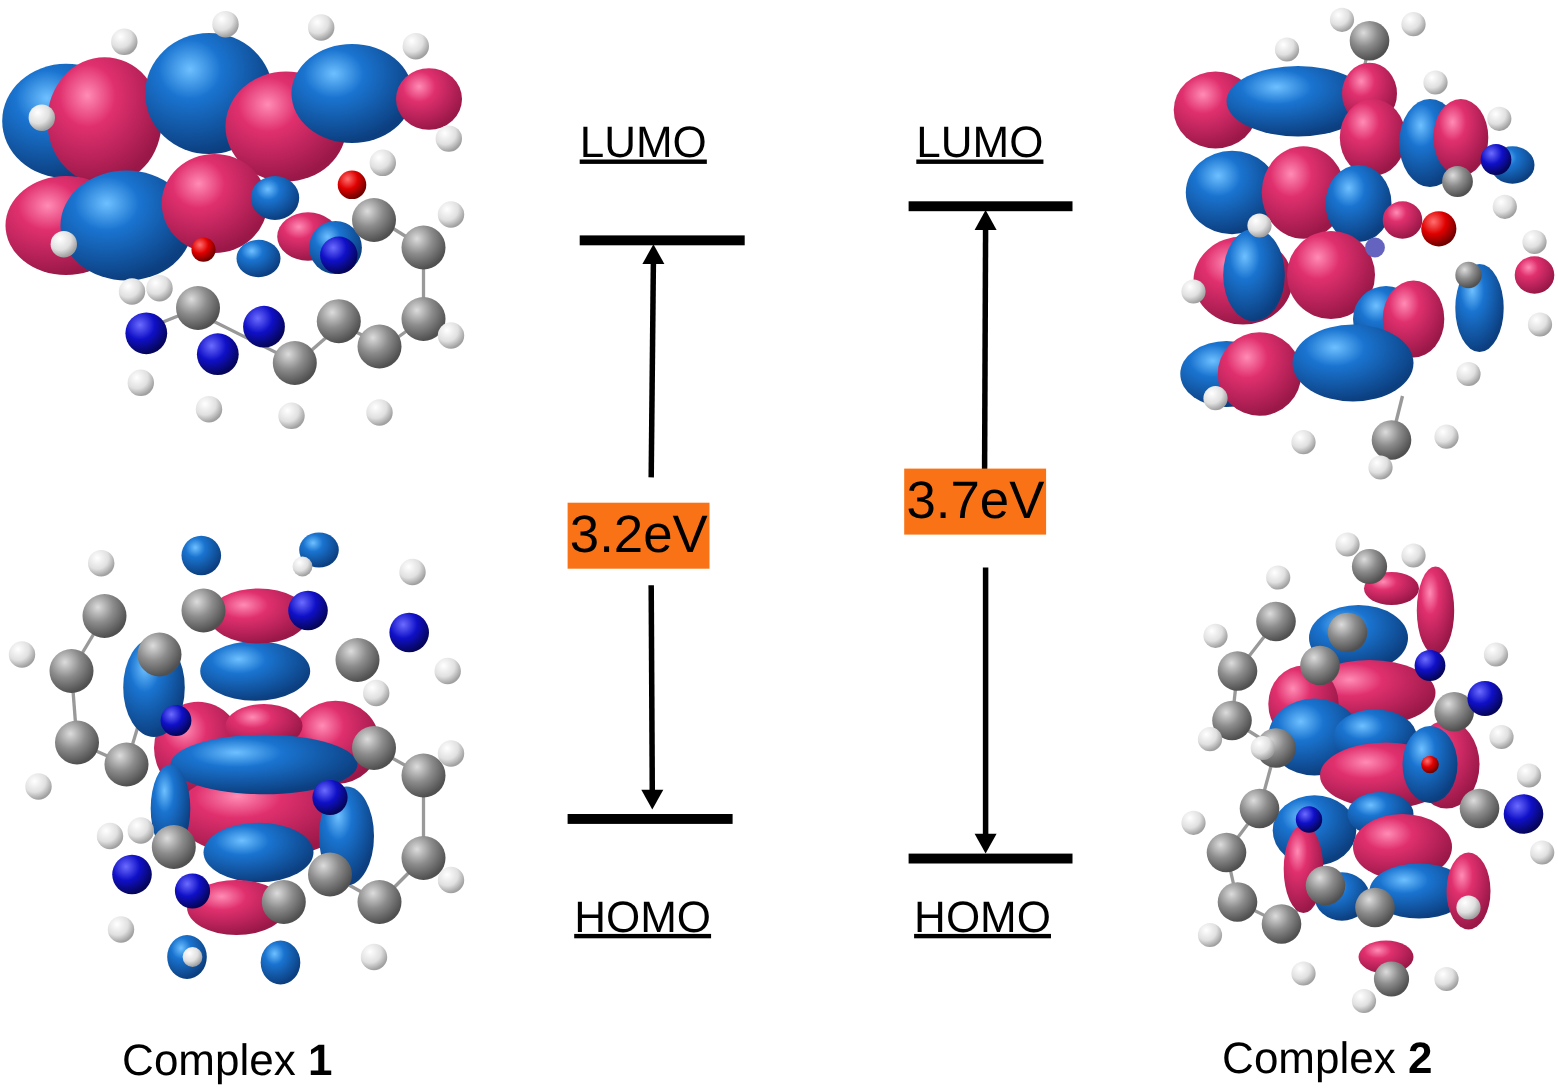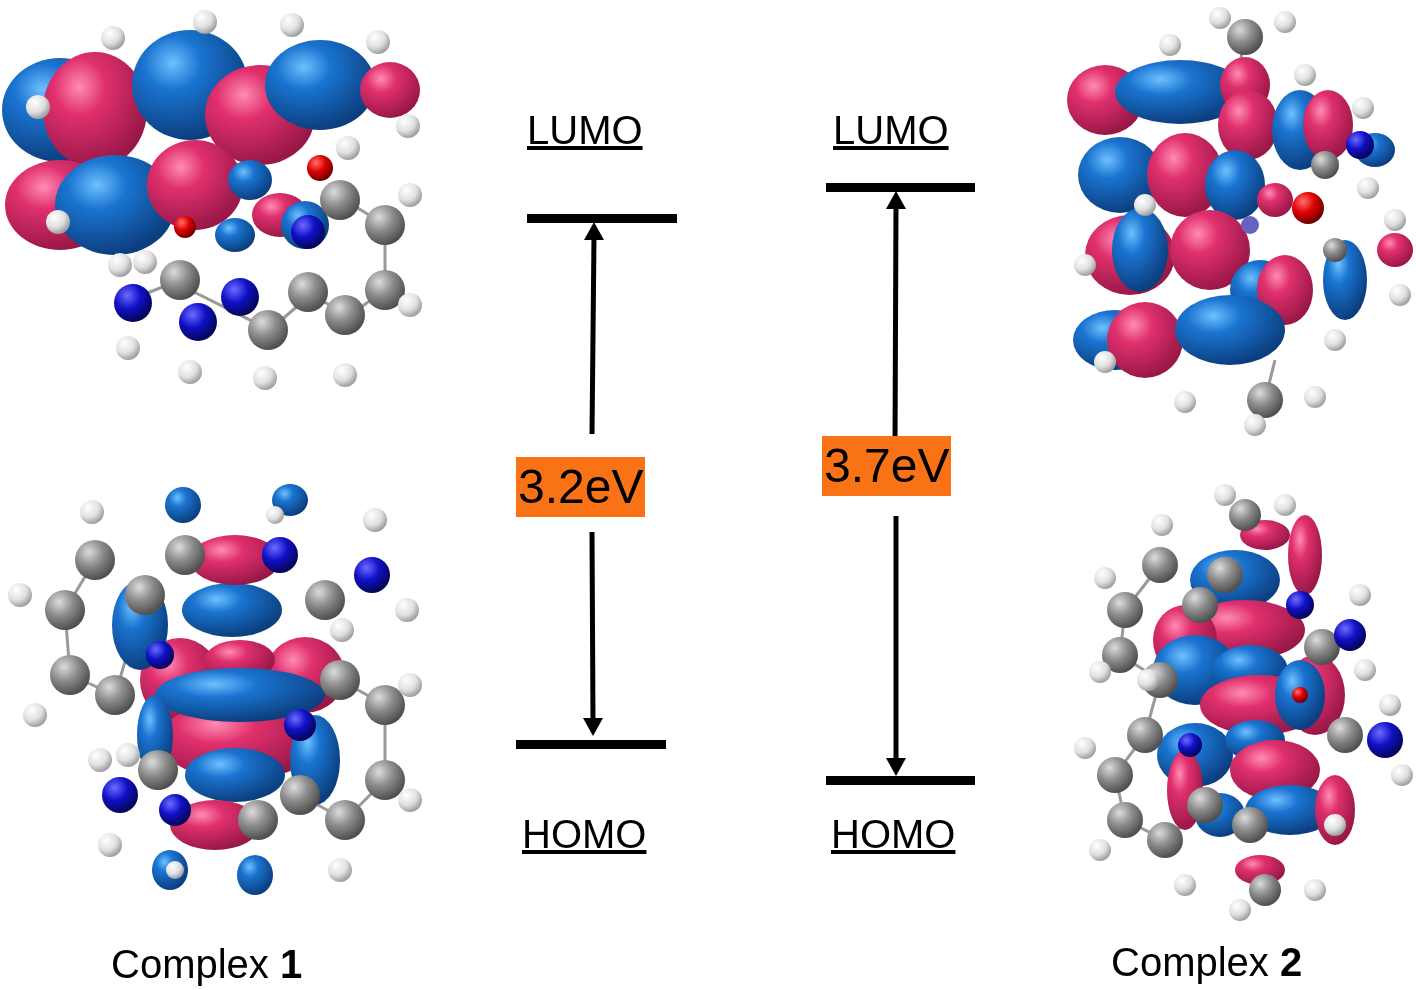--- a/index.html
+++ b/index.html
@@ -306,21 +306,21 @@
 <div class="label" style="left:522px;top:814px">HOMO</div>
 
 <div class="label" style="left:833px;top:110px">LUMO</div>
 <div class="level" style="left:826px;top:183px;width:149px"></div>
 <svg class="mol" style="left:872px;top:191px" width="50" height="586" viewBox="0 0 50 586">
   <line x1="24" y1="15" x2="23" y2="256" stroke="#000" stroke-width="5"></line>
   <line x1="24" y1="325" x2="24" y2="570" stroke="#000" stroke-width="5"></line>
   <polygon points="24,0 14,18 34,18" fill="#000"></polygon>
   <polygon points="24,585 14,567 34,567" fill="#000"></polygon>
 </svg>
-<div class="gap-label" style="left:822px;top:436px">3.7eV</div>
+<div class="gap-label" style="left:822px;top:426px">3.7eV</div>
 <div class="level" style="left:826px;top:776px;width:149px"></div>
 <div class="label" style="left:831px;top:814px">HOMO</div>
 
 <div class="caption" style="left:111px;top:944px">
   <span>Complex </span><b>1</b>
 </div>
 <div class="caption" style="left:1111px;top:942px">
   <span>Complex </span><b>2</b>
 </div>
 

